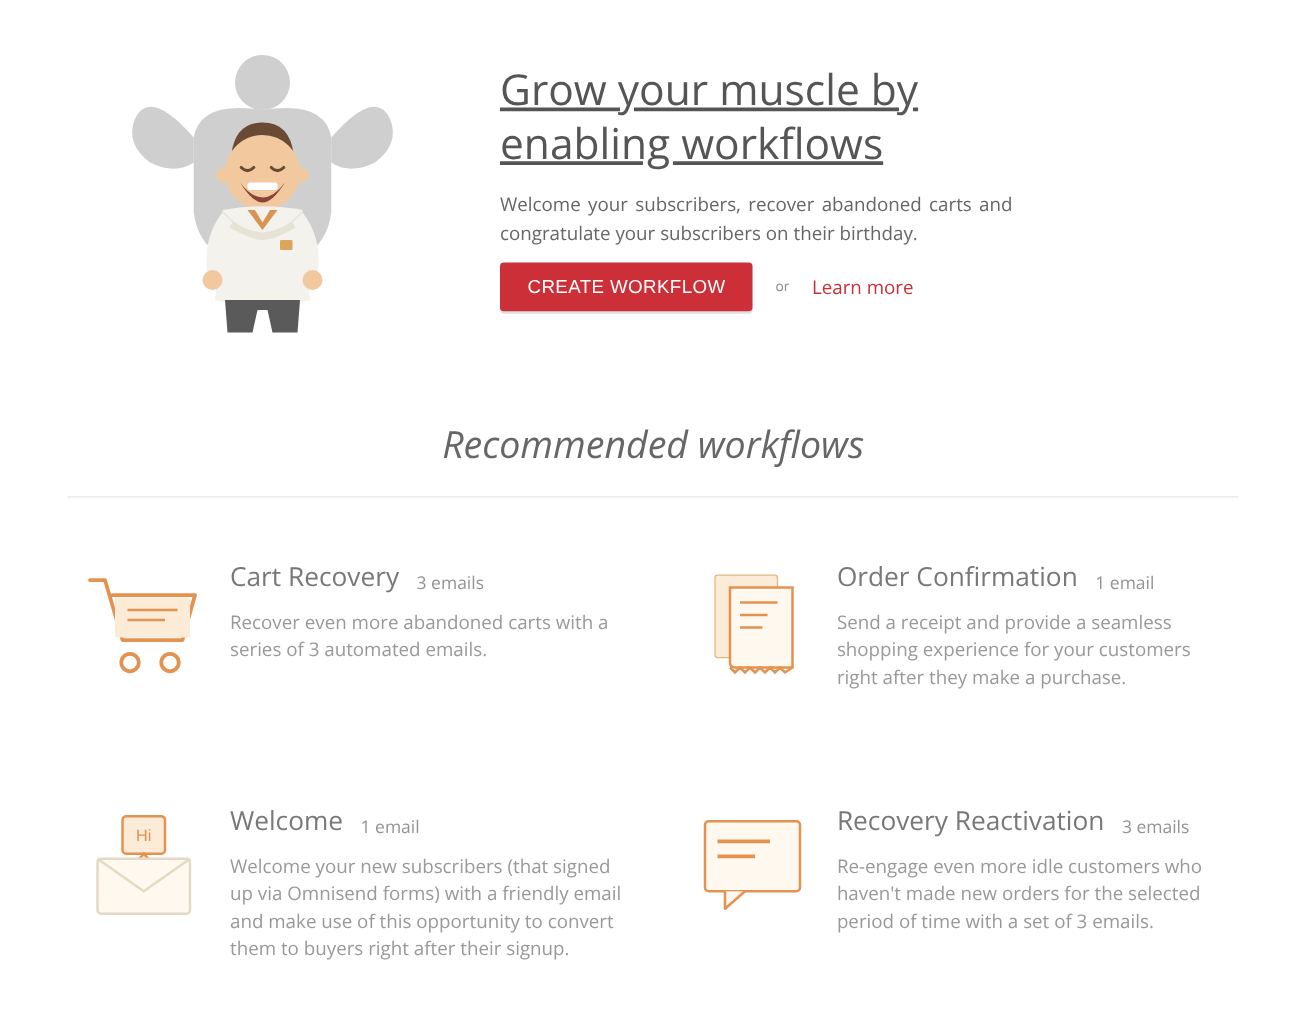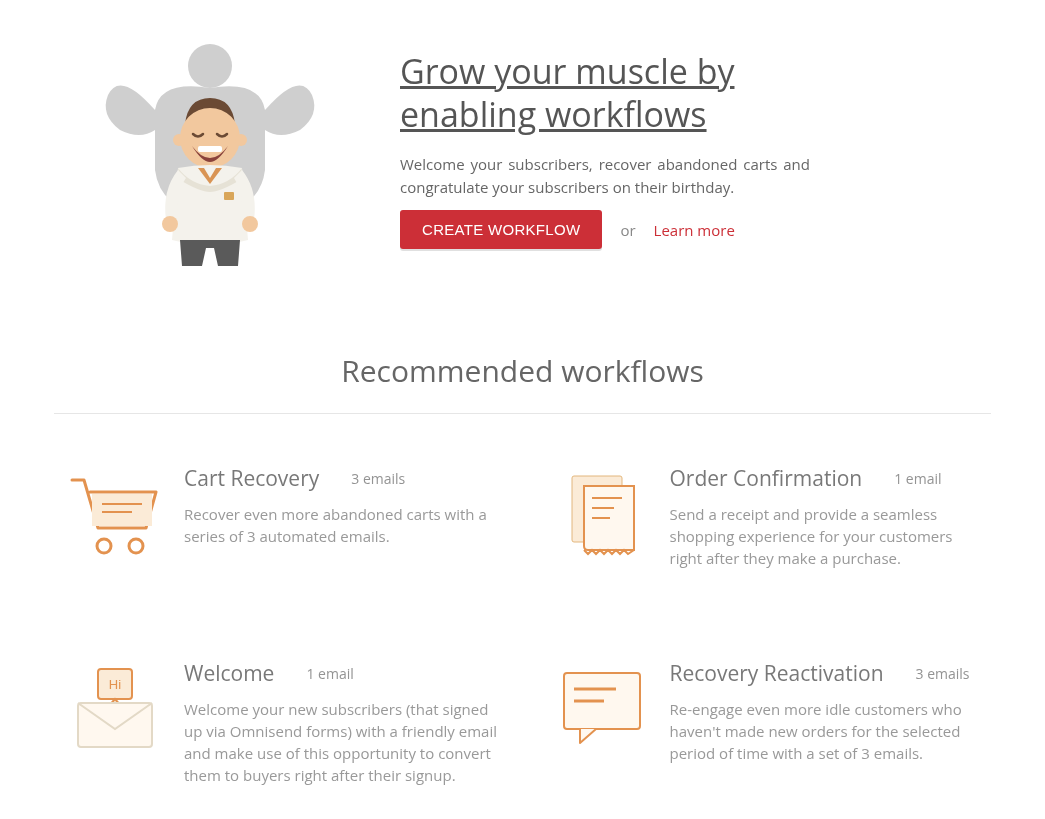--- a/index.html
+++ b/index.html
@@ -51,35 +51,36 @@
     font-size: 15px;
     padding: 11px 22px;
     border: none;
     border-radius: 3px;
     cursor: pointer;
     box-shadow: 0 2px 0 rgba(0,0,0,0.12);
     letter-spacing: 0.3px;
   }
   .or-text {
     color: #888;
-    font-size: 15px;
+    font-size: 11px;
   }
   .learn-link {
     color: #cc2f37;
     font-size: 15px;
     text-decoration: none;
     cursor: pointer;
   }
   .section-title {
     text-align: center;
     font-size: 30px;
     font-weight: 400;
     color: #666;
-    margin-top: 60px;
+    margin-top: 44px;
     padding-bottom: 22px;
+    font-style: italic;
   }
   .divider {
     border: none;
     border-top: 1px solid #e6e6e6;
     margin: 0 54px;
   }
   .grid {
     display: grid;
     grid-template-columns: 1fr 1fr;
     column-gap: 40px;
@@ -94,22 +95,22 @@
   .card-icon {
     flex: 0 0 110px;
     display: flex;
     align-items: flex-start;
     justify-content: flex-end;
     padding-top: 4px;
   }
   .card-body { flex: 1; }
   .card-header {
     display: flex;
-    align-items: center;
-    gap: 32px;
+    align-items: flex-end;
+    gap: 14px;
     margin-bottom: 12px;
   }
   .card-title {
     font-size: 21px;
     font-weight: 400;
     color: #6a6a6a;
   }
   .card-meta {
     font-size: 14px;
     color: #888;

